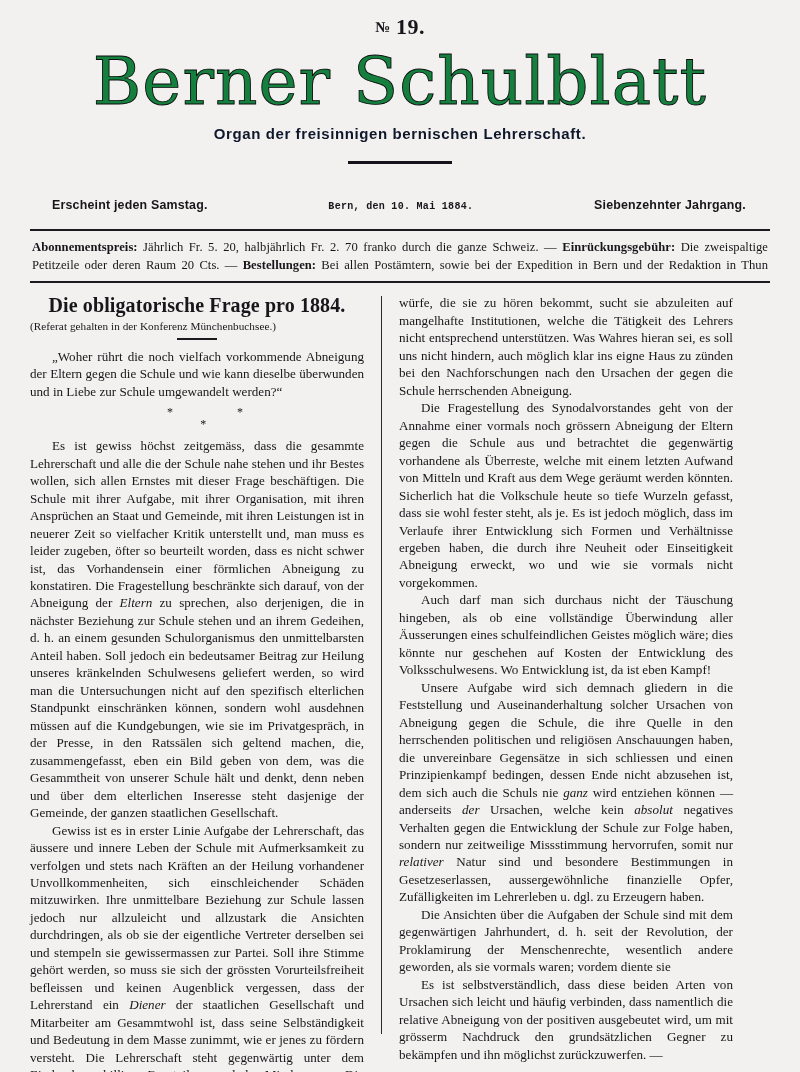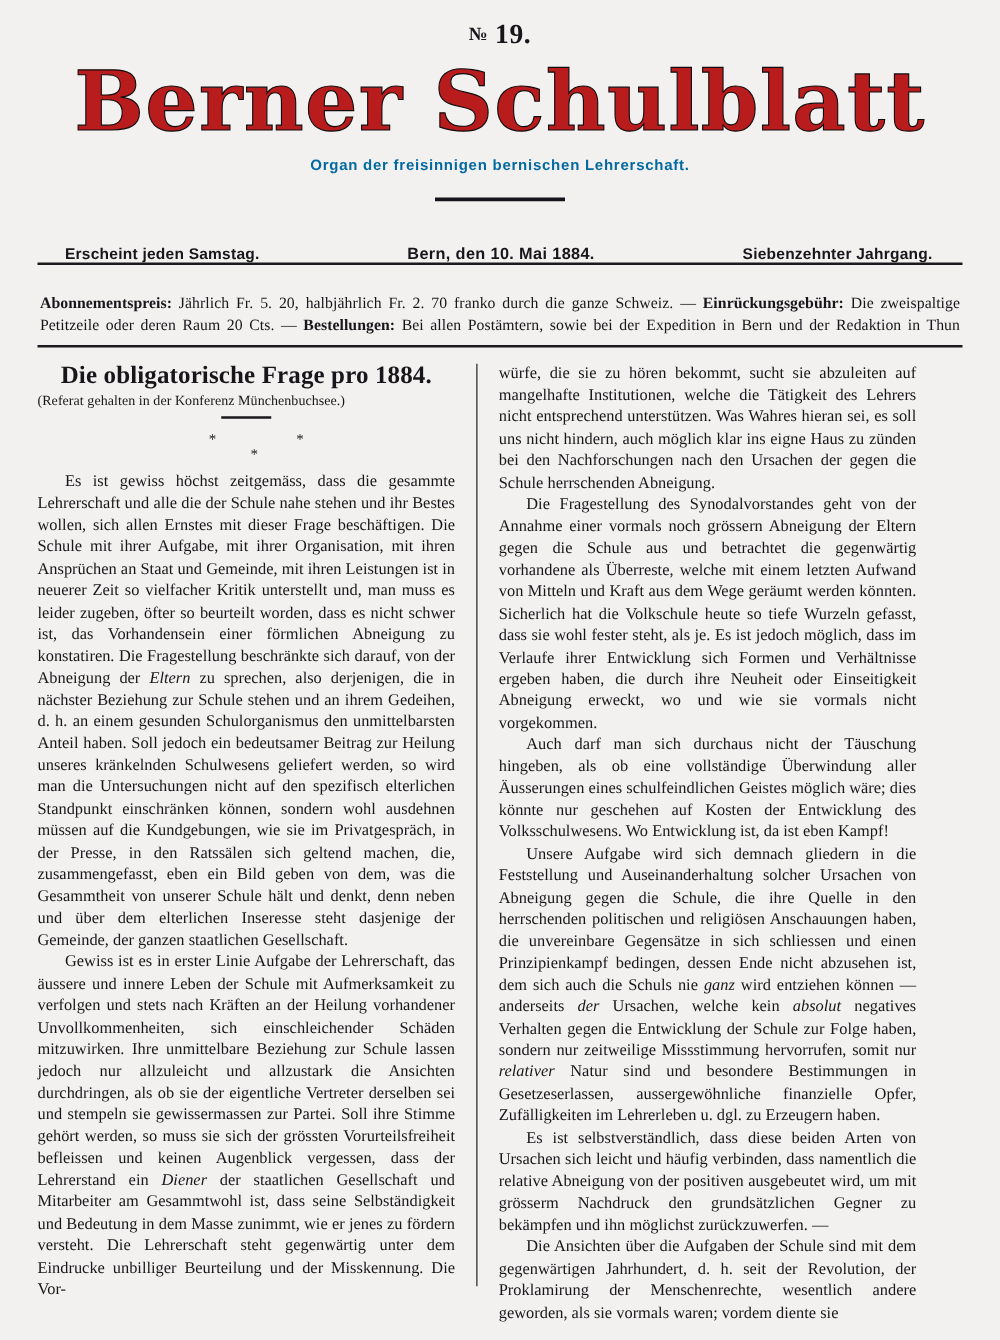--- a/index.html
+++ b/index.html
@@ -35,36 +35,36 @@
     line-height: 1;
     margin-bottom: 2px;
   }
   .issue-no .numero {
     font-size: 15px;
     vertical-align: 2px;
     letter-spacing: 0;
   }
   .paper-title {
     font-family: "DejaVu Serif", "Liberation Serif", serif;
-    font-weight: bold;
+    font-weight: normal;
     font-size: 66px;
     line-height: 1.02;
     letter-spacing: 1px;
     margin: 10px 0 2px 0;
-    color: #b91c1c;
+    color: #15803d;
     -webkit-text-stroke: 0.9px #0d0c0f;
   }
   .paper-subtitle {
     font-family: "Liberation Sans", "DejaVu Sans", sans-serif;
     font-weight: bold;
-    font-size: 12px;
+    font-size: 15px;
     letter-spacing: .6px;
     margin-top: 10px;
     margin-bottom: 0;
-    color: #0369a1;
+    color: #0f172a;
   }
   .rule-short {
     width: 104px;
     height: 2.4px;
     background: #15141a;
     margin: 19px auto 0 auto;
   }
 
   
   .imprint {
@@ -72,31 +72,32 @@
     justify-content: space-between;
     align-items: baseline;
     font-family: "Liberation Sans", "DejaVu Sans", sans-serif;
     font-weight: bold;
     font-size: 12.4px;
     letter-spacing: .2px;
     margin-top: 34px;
     padding: 0 24px 0 22px;
   }
   .imprint .center {
-    font-family: Liberation Sans, sans-serif;
-    font-weight: bold;
-    font-size: 13px;
+    font-family: Liberation Mono, monospace;
+    font-weight: bold;
+    font-size: 10px;
     letter-spacing: .3px;
   }
 
   
   .sub-box {
+    margin-top: 17px;
     border-top: 2.6px solid #1a1a1f;
     border-bottom: 2.6px solid #1a1a1f;
-    padding: 22px 2px 7px 2px;
+    padding: 8px 2px 7px 2px;
   }
   .sub-text {
     font-size: 12.6px;
     line-height: 1.42;
     text-align: justify;
     text-align-last: justify;
     letter-spacing: .05px;
   }
   .sub-text b { font-weight: bold; }
 
@@ -205,20 +206,21 @@
   </div>
 
   <div class="columns">
 
     <div class="col col-left">
 
       <div class="art-title">Die obligatorische Frage pro 1884.</div>
       <div class="art-sub">(Referat gehalten in der Konferenz Münchenbuchsee.)</div>
       <div class="rule-tiny"></div>
 
+      <p class="quote-block">„Woher rührt die noch vielfach vorkommende Abneigung der Eltern gegen die Schule und wie kann dieselbe überwunden und in Liebe zur Schule umgewandelt werden?“</p>
 
       <div class="asterisks">
         <span class="ast-1">*</span>
         <span class="ast-2">*</span>
         <span class="ast-3">*</span>
       </div>
 
       <p class="body"><span>Es ist gewiss höchst zeitgemäss, dass die gesammte Lehrerschaft und alle die der Schule nahe stehen und ihr Bestes wollen, sich allen Ernstes mit dieser Frage beschäftigen. Die Schule mit ihrer Aufgabe, mit ihrer Organisation, mit ihren Ansprüchen an Staat und Gemeinde, mit ihren Leistungen ist in neuerer Zeit so vielfacher Kritik unterstellt und, man muss es leider zugeben, öfter so beurteilt worden, dass es nicht schwer ist, das Vorhandensein einer förmlichen Abneigung zu konstatiren. Die Fragestellung beschränkte sich darauf, von der Abneigung der </span><i>Eltern</i><span> zu sprechen, also derjenigen, die in nächster Beziehung zur Schule stehen und an ihrem Gedeihen, d. h. an einem gesunden Schulorganismus den unmittelbarsten Anteil haben. Soll jedoch ein bedeutsamer Beitrag zur Heilung unseres kränkelnden Schulwesens geliefert werden, so wird man die Untersuchungen nicht auf den spezifisch elterlichen Standpunkt einschränken können, sondern wohl ausdehnen müssen auf die Kundgebungen, wie sie im Privatgespräch, in der Presse, in den Ratssälen sich geltend machen, die, zusammengefasst, eben ein Bild geben von dem, was die Gesammtheit von unserer Schule hält und denkt, denn neben und über dem elterlichen Inseresse steht dasjenige der Gemeinde, der ganzen staatlichen Gesellschaft.</span></p>
 
       <p class="body"><span>Gewiss ist es in erster Linie Aufgabe der Lehrerschaft, das äussere und innere Leben der Schule mit Aufmerksamkeit zu verfolgen und stets nach Kräften an der Heilung vorhandener Unvollkommenheiten, sich einschleichender Schäden mitzuwirken. Ihre unmittelbare Beziehung zur Schule lassen jedoch nur allzuleicht und allzustark die Ansichten durchdringen, als ob sie der eigentliche Vertreter derselben sei und stempeln sie gewissermassen zur Partei. Soll ihre Stimme gehört werden, so muss sie sich der grössten Vorurteilsfreiheit befleissen und keinen Augenblick vergessen, dass der Lehrerstand ein </span><i>Diener</i><span> der staatlichen Gesellschaft und Mitarbeiter am Gesammtwohl ist, dass seine Selbständigkeit und Bedeutung in dem Masse zunimmt, wie er jenes zu fördern versteht. Die Lehrerschaft steht gegenwärtig unter dem Eindrucke unbilliger Beurteilung und der Misskennung. Die Vor-</span></p>
@@ -228,19 +230,19 @@
     <div class="col-divider"></div>
 
     <div class="col col-right">
 
       <p class="body noindent">würfe, die sie zu hören bekommt, sucht sie abzuleiten auf mangelhafte Institutionen, welche die Tätigkeit des Lehrers nicht entsprechend unterstützen. Was Wahres hieran sei, es soll uns nicht hindern, auch möglich klar ins eigne Haus zu zünden bei den Nachforschungen nach den Ursachen der gegen die Schule herrschenden Abneigung.</p>
       <p class="body">Die Fragestellung des Synodalvorstandes geht von der Annahme einer vormals noch grössern Abneigung der Eltern gegen die Schule aus und betrachtet die gegenwärtig vorhandene als Überreste, welche mit einem letzten Aufwand von Mitteln und Kraft aus dem Wege geräumt werden könnten. Sicherlich hat die Volkschule heute so tiefe Wurzeln gefasst, dass sie wohl fester steht, als je. Es ist jedoch möglich, dass im Verlaufe ihrer Entwicklung sich Formen und Verhältnisse ergeben haben, die durch ihre Neuheit oder Einseitigkeit Abneigung erweckt, wo und wie sie vormals nicht vorgekommen.</p>
       <p class="body">Auch darf man sich durchaus nicht der Täuschung hingeben, als ob eine vollständige Überwindung aller Äusserungen eines schulfeindlichen Geistes möglich wäre; dies könnte nur geschehen auf Kosten der Entwicklung des Volksschulwesens. Wo Entwicklung ist, da ist eben Kampf!</p>
 
       <p class="body"><span>Unsere Aufgabe wird sich demnach gliedern in die Feststellung und Auseinanderhaltung solcher Ursachen von Abneigung gegen die Schule, die ihre Quelle in den herrschenden politischen und religiösen Anschauungen haben, die unvereinbare Gegensätze in sich schliessen und einen Prinzipienkampf bedingen, dessen Ende nicht abzusehen ist, dem sich auch die Schuls nie </span><i>ganz</i><span> wird entziehen können — anderseits </span><i>der</i><span> Ursachen, welche kein </span><i>absolut</i><span> negatives Verhalten gegen die Entwicklung der Schule zur Folge haben, sondern nur zeitweilige Missstimmung hervorrufen, somit nur </span><i>relativer</i><span> Natur sind und besondere Bestimmungen in Gesetzeserlassen, aussergewöhnliche finanzielle Opfer, Zufälligkeiten im Lehrerleben u. dgl. zu Erzeugern haben.</span></p>
 
+      <p class="body">Die Ansichten über die Aufgaben der Schule sind mit dem gegenwärtigen Jahrhundert, d. h. seit der Revolution, der Proklamirung der Menschenrechte, wesentlich andere geworden, als sie vormals waren; vordem diente sie</p>
       <p class="body">Es ist selbstverständlich, dass diese beiden Arten von Ursachen sich leicht und häufig verbinden, dass namentlich die relative Abneigung von der positiven ausgebeutet wird, um mit grösserm Nachdruck den grundsätzlichen Gegner zu bekämpfen und ihn möglichst zurückzuwerfen. —</p>
-      <p class="body">Die Ansichten über die Aufgaben der Schule sind mit dem gegenwärtigen Jahrhundert, d. h. seit der Revolution, der Proklamirung der Menschenrechte, wesentlich andere geworden, als sie vormals waren; vordem diente sie</p>
 
     </div>
   </div>
 
 </div>
 
 </body></html>

